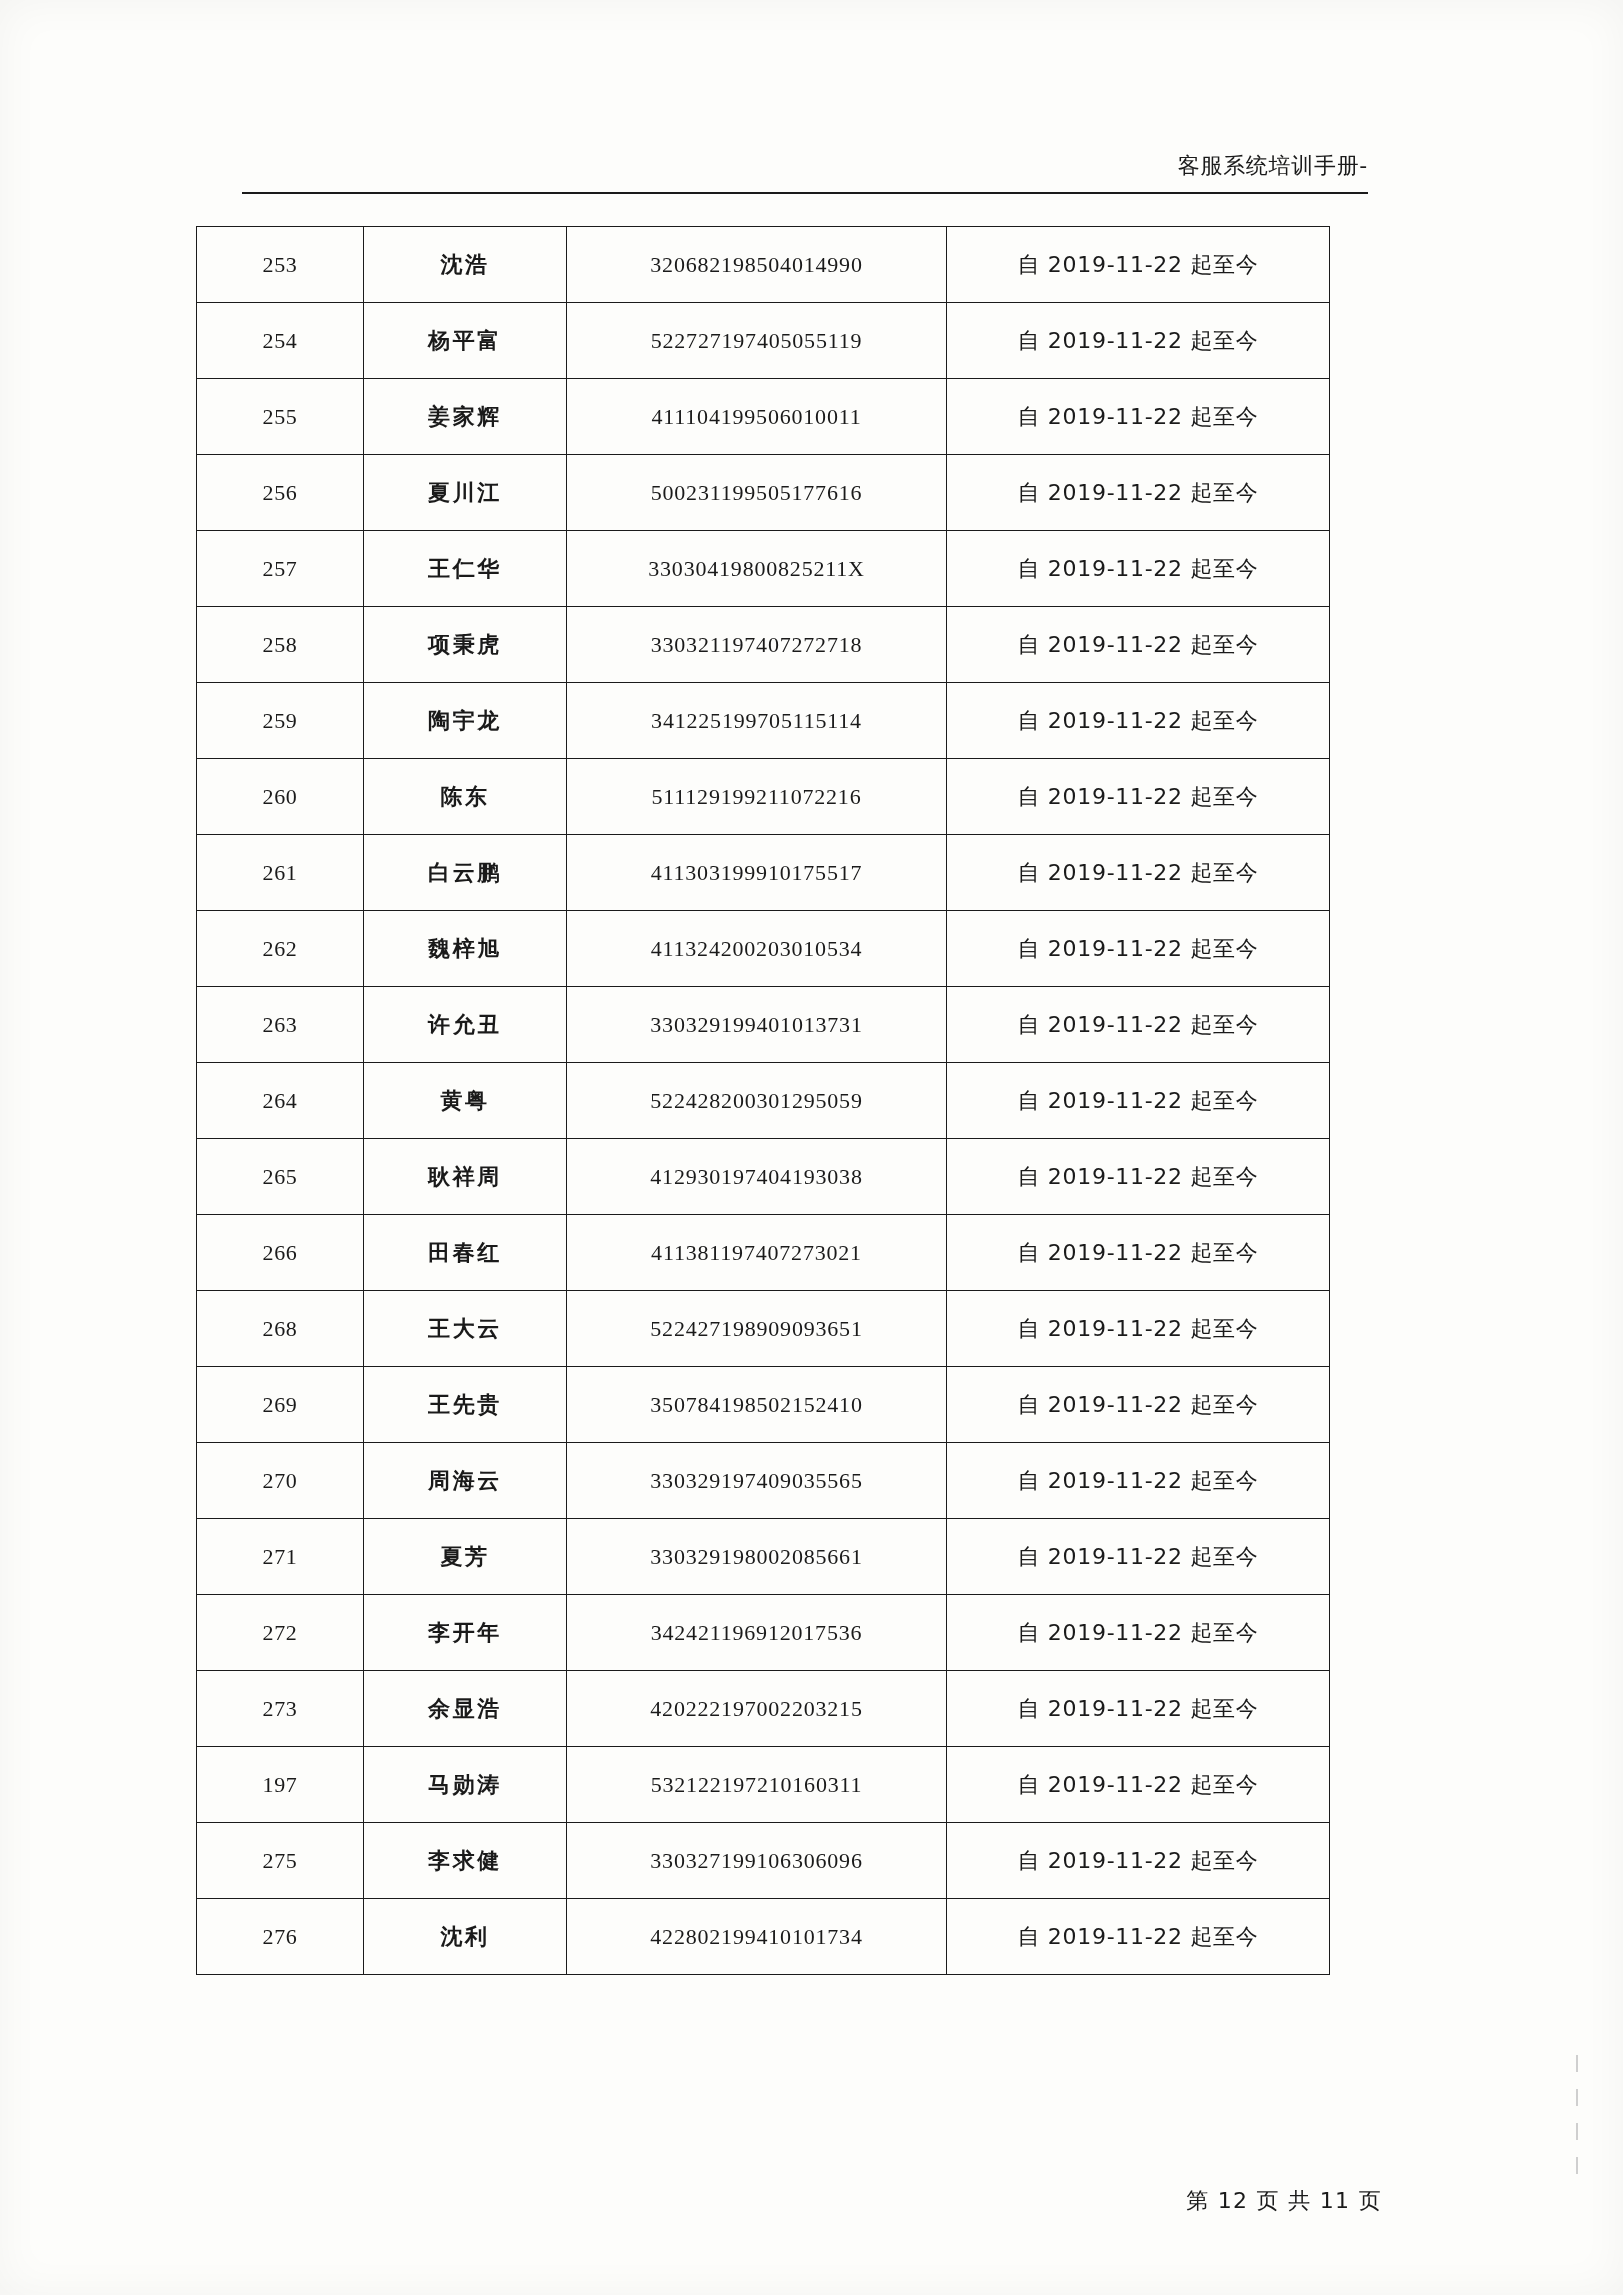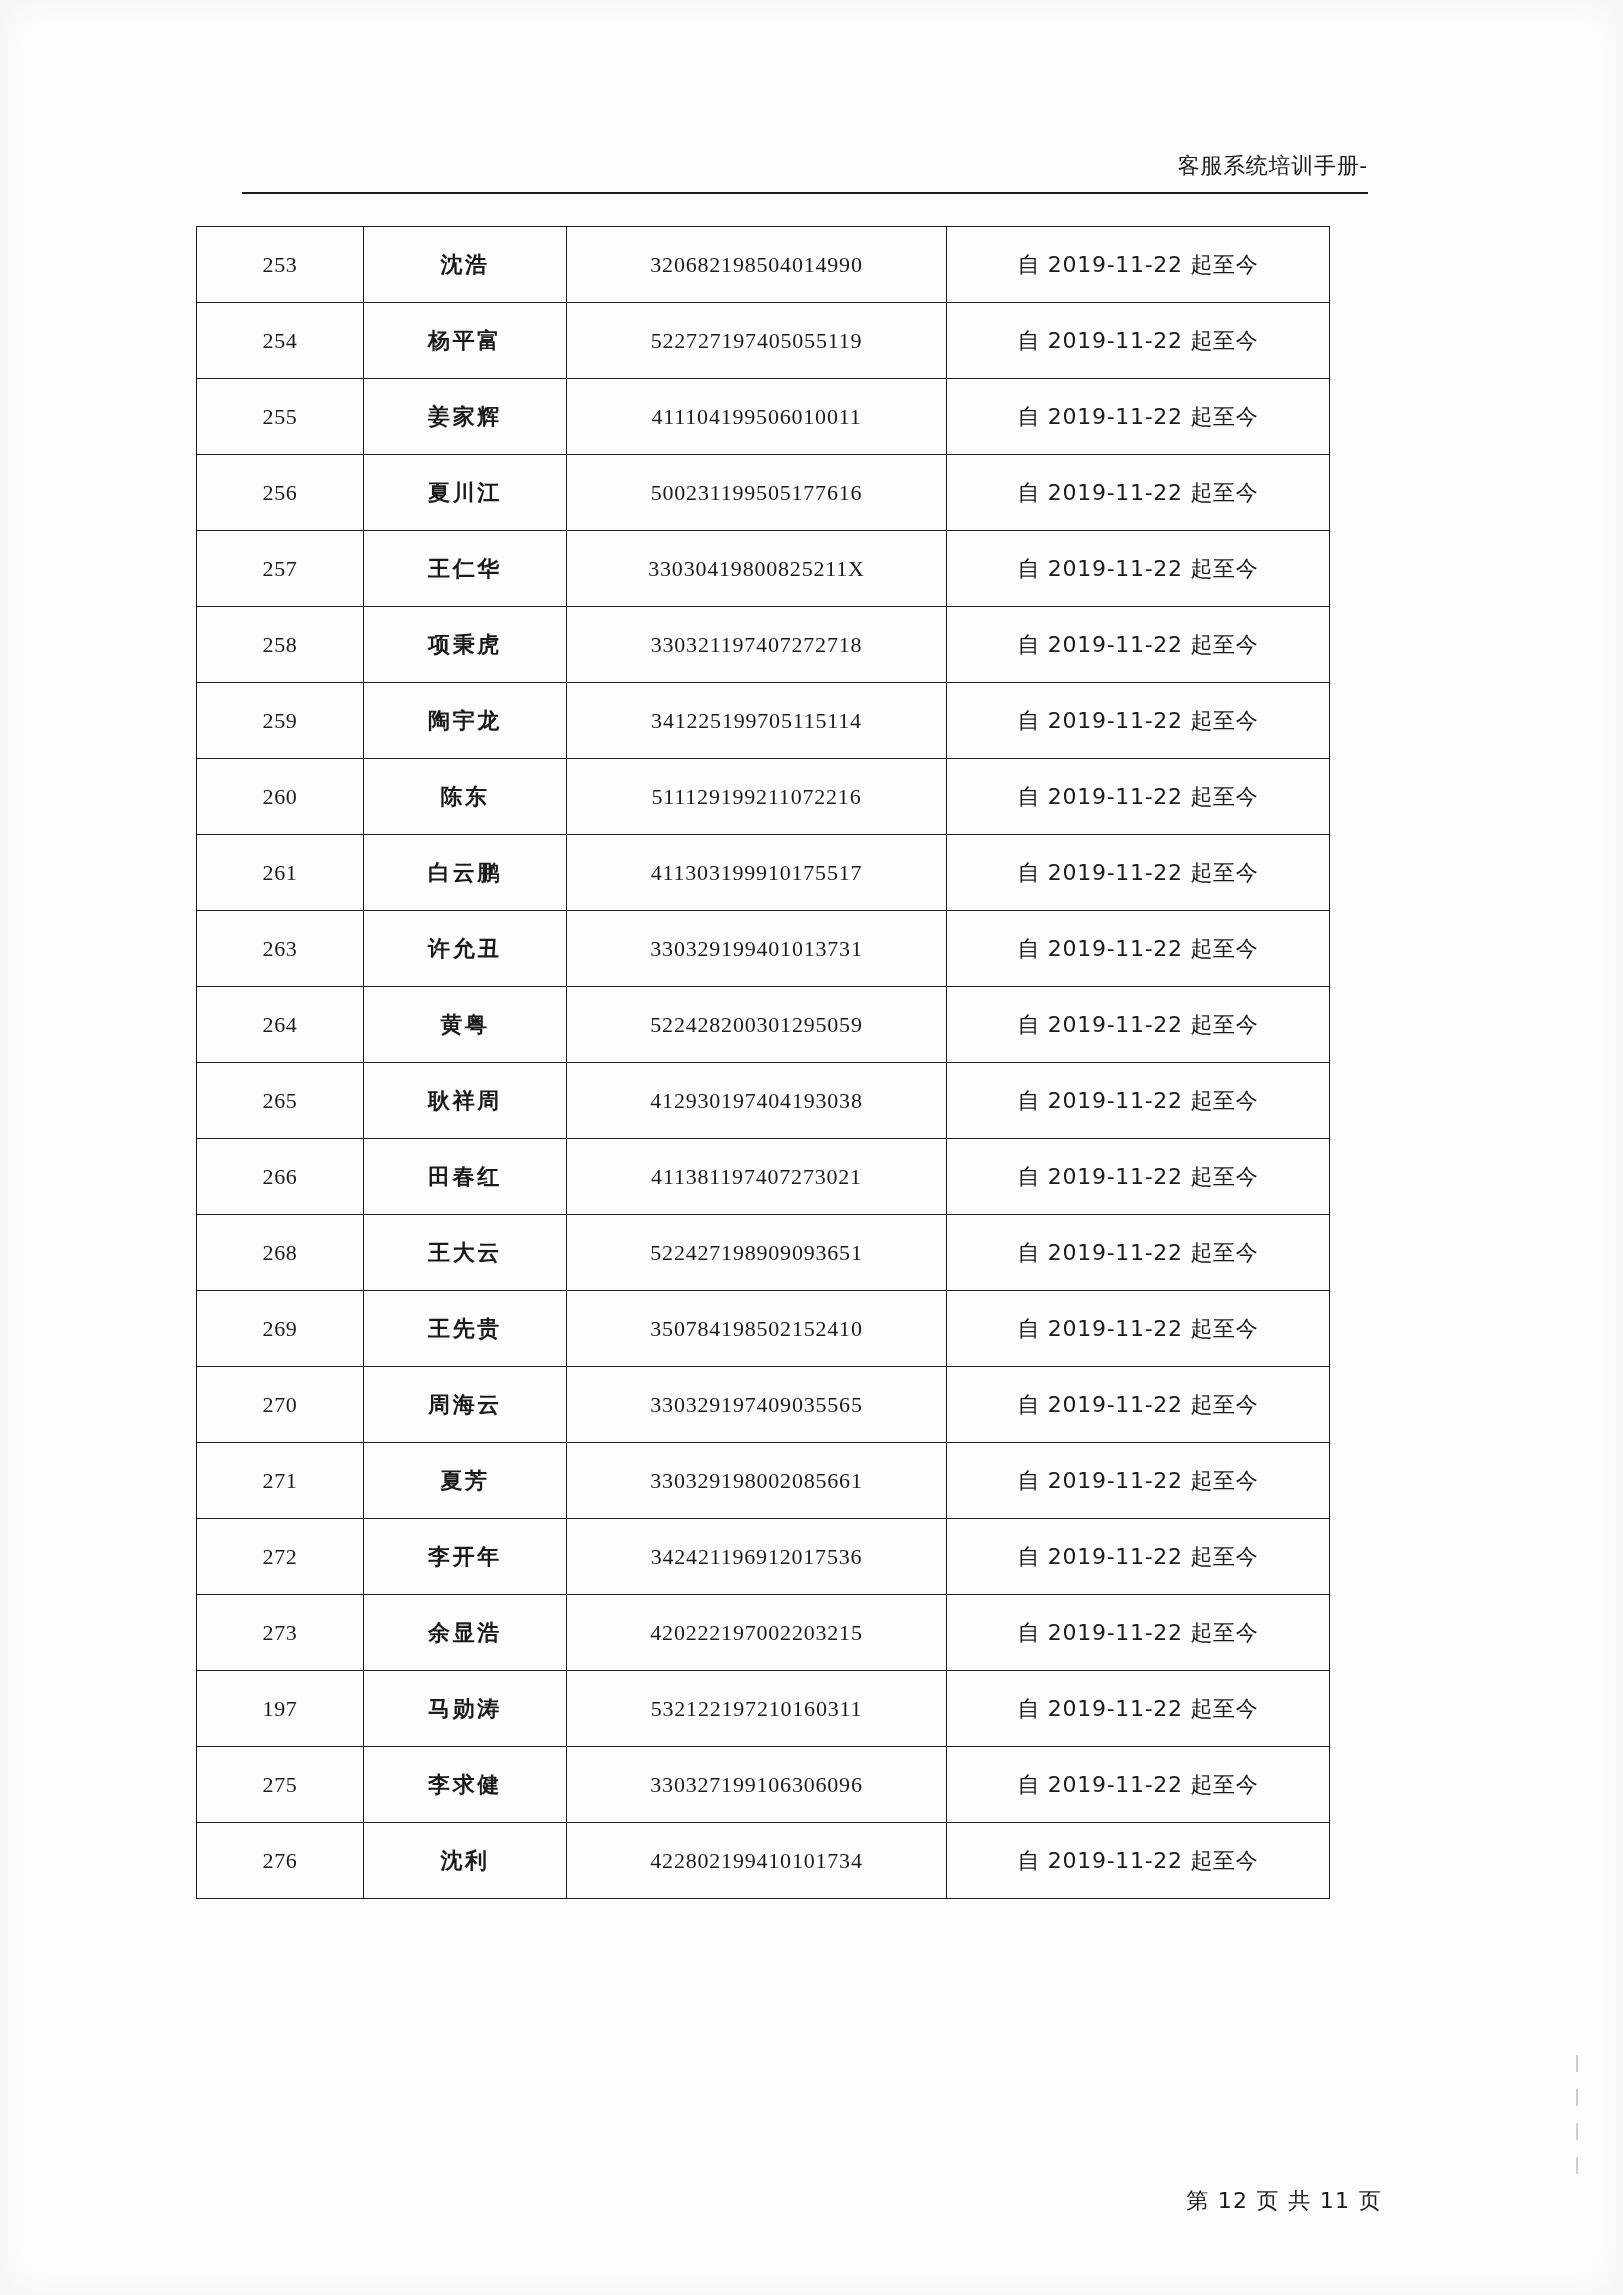--- a/index.html
+++ b/index.html
@@ -199,20 +199,26 @@
             <td class="cell-id">511129199211072216</td>
             <td class="cell-period">自 2019-11-22 起至今</td>
           </tr>
           <tr>
             <td class="cell-idx">261</td>
             <td class="cell-name">白云鹏</td>
             <td class="cell-id">411303199910175517</td>
             <td class="cell-period">自 2019-11-22 起至今</td>
           </tr>
           <tr>
+            <td class="cell-idx">262</td>
+            <td class="cell-name">魏梓旭</td>
+            <td class="cell-id">411324200203010534</td>
+            <td class="cell-period">自 2019-11-22 起至今</td>
+          </tr>
+          <tr>
             <td class="cell-idx">263</td>
             <td class="cell-name">许允丑</td>
             <td class="cell-id">330329199401013731</td>
             <td class="cell-period">自 2019-11-22 起至今</td>
           </tr>
           <tr>
             <td class="cell-idx">264</td>
             <td class="cell-name">黄粤</td>
             <td class="cell-id">522428200301295059</td>
             <td class="cell-period">自 2019-11-22 起至今</td>

